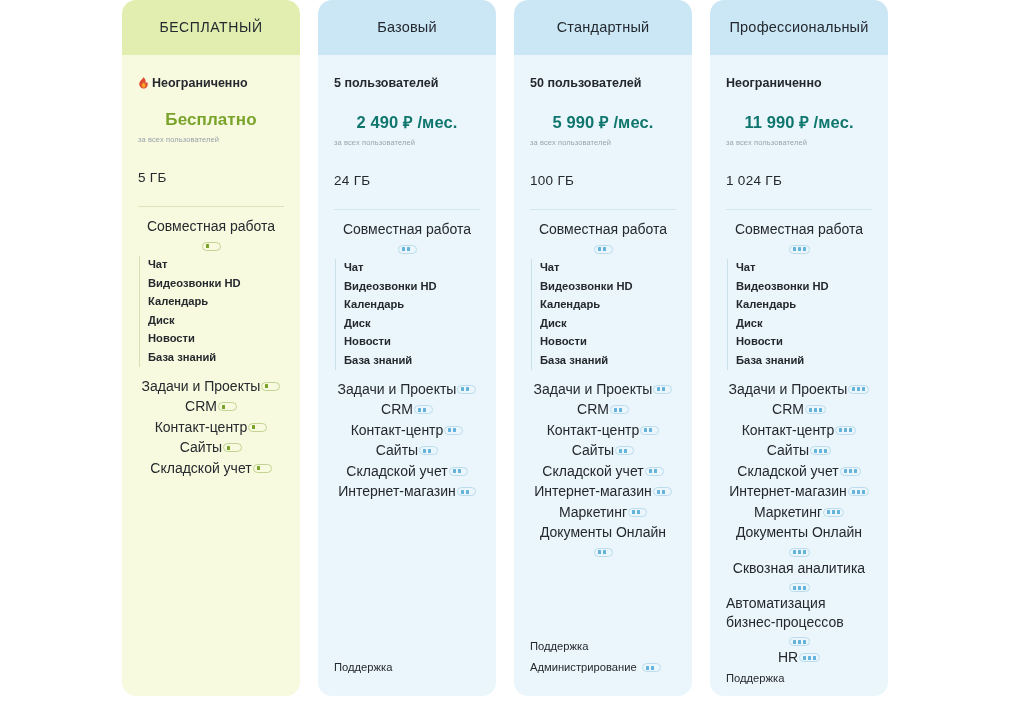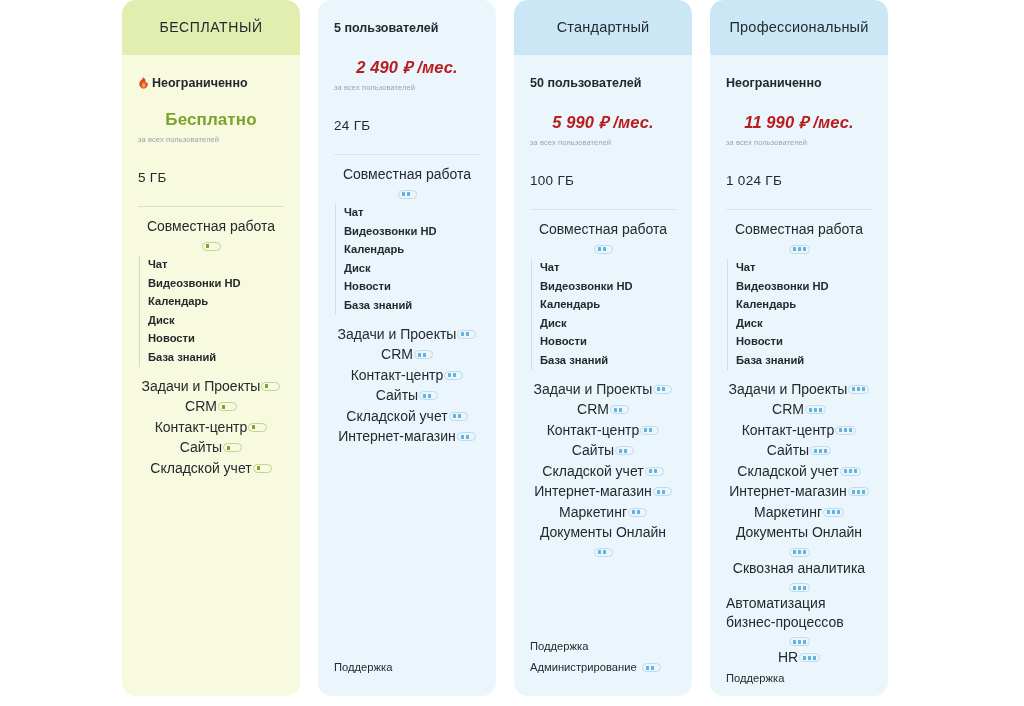--- a/index.html
+++ b/index.html
@@ -200,21 +200,21 @@
   .plan-card.free .plan-header { background: #e2eeb0; }
   .plan-card.free .price-row { color: #7aa32a; font-size: 17px; }
   .plan-card.free .divider { background: #dbe5bb; }
   .plan-card.free .sub-list { border-left-color: #d4dfb4; }
   .plan-card.free .level-pill { border-color: #c3d394; }
   .plan-card.free .level-dot { background: #7aa32a; }
 
   
   .plan-card.blue { background: #eaf6fc; }
   .plan-card.blue .plan-header { background: #cbe7f6; }
-  .plan-card.blue .price-row { color: #b91c1c; font-style: italic; }
+  .plan-card.blue .price-row { color: #0f766e; }
   .plan-card.blue .divider { background: #d3e7f1; }
   .plan-card.blue .sub-list { border-left-color: #cadfea; }
   .plan-card.blue .level-pill { border-color: #bcdced; }
   .plan-card.blue .level-dot { background: #63b3db; }
 </style>
 </head>
 <body>
 
 <div class="plans-wrap">
     <div class="plan-card free">
@@ -276,20 +276,23 @@
             <span class="feature-label">Складской учет</span>
             <span class="level-pill">
               <span class="level-dot"></span>
             </span>
           </div>
         </div>
         <div class="bottom-block"></div>
       </div>
     </div>
     <div class="plan-card blue">
+      <div class="plan-header">
+        <div class="plan-header-title">Базовый</div>
+      </div>
       <div class="plan-body">
         <div class="users-row">
           <span>5 пользователей</span>
         </div>
         <div class="price-row">2 490 ₽ /мес.</div>
         <div class="price-sub">за всех пользователей</div>
         <div class="storage-row">24 ГБ</div>
         <div class="divider"></div>
         <div class="feature-list">
           <div class="feature-item">

